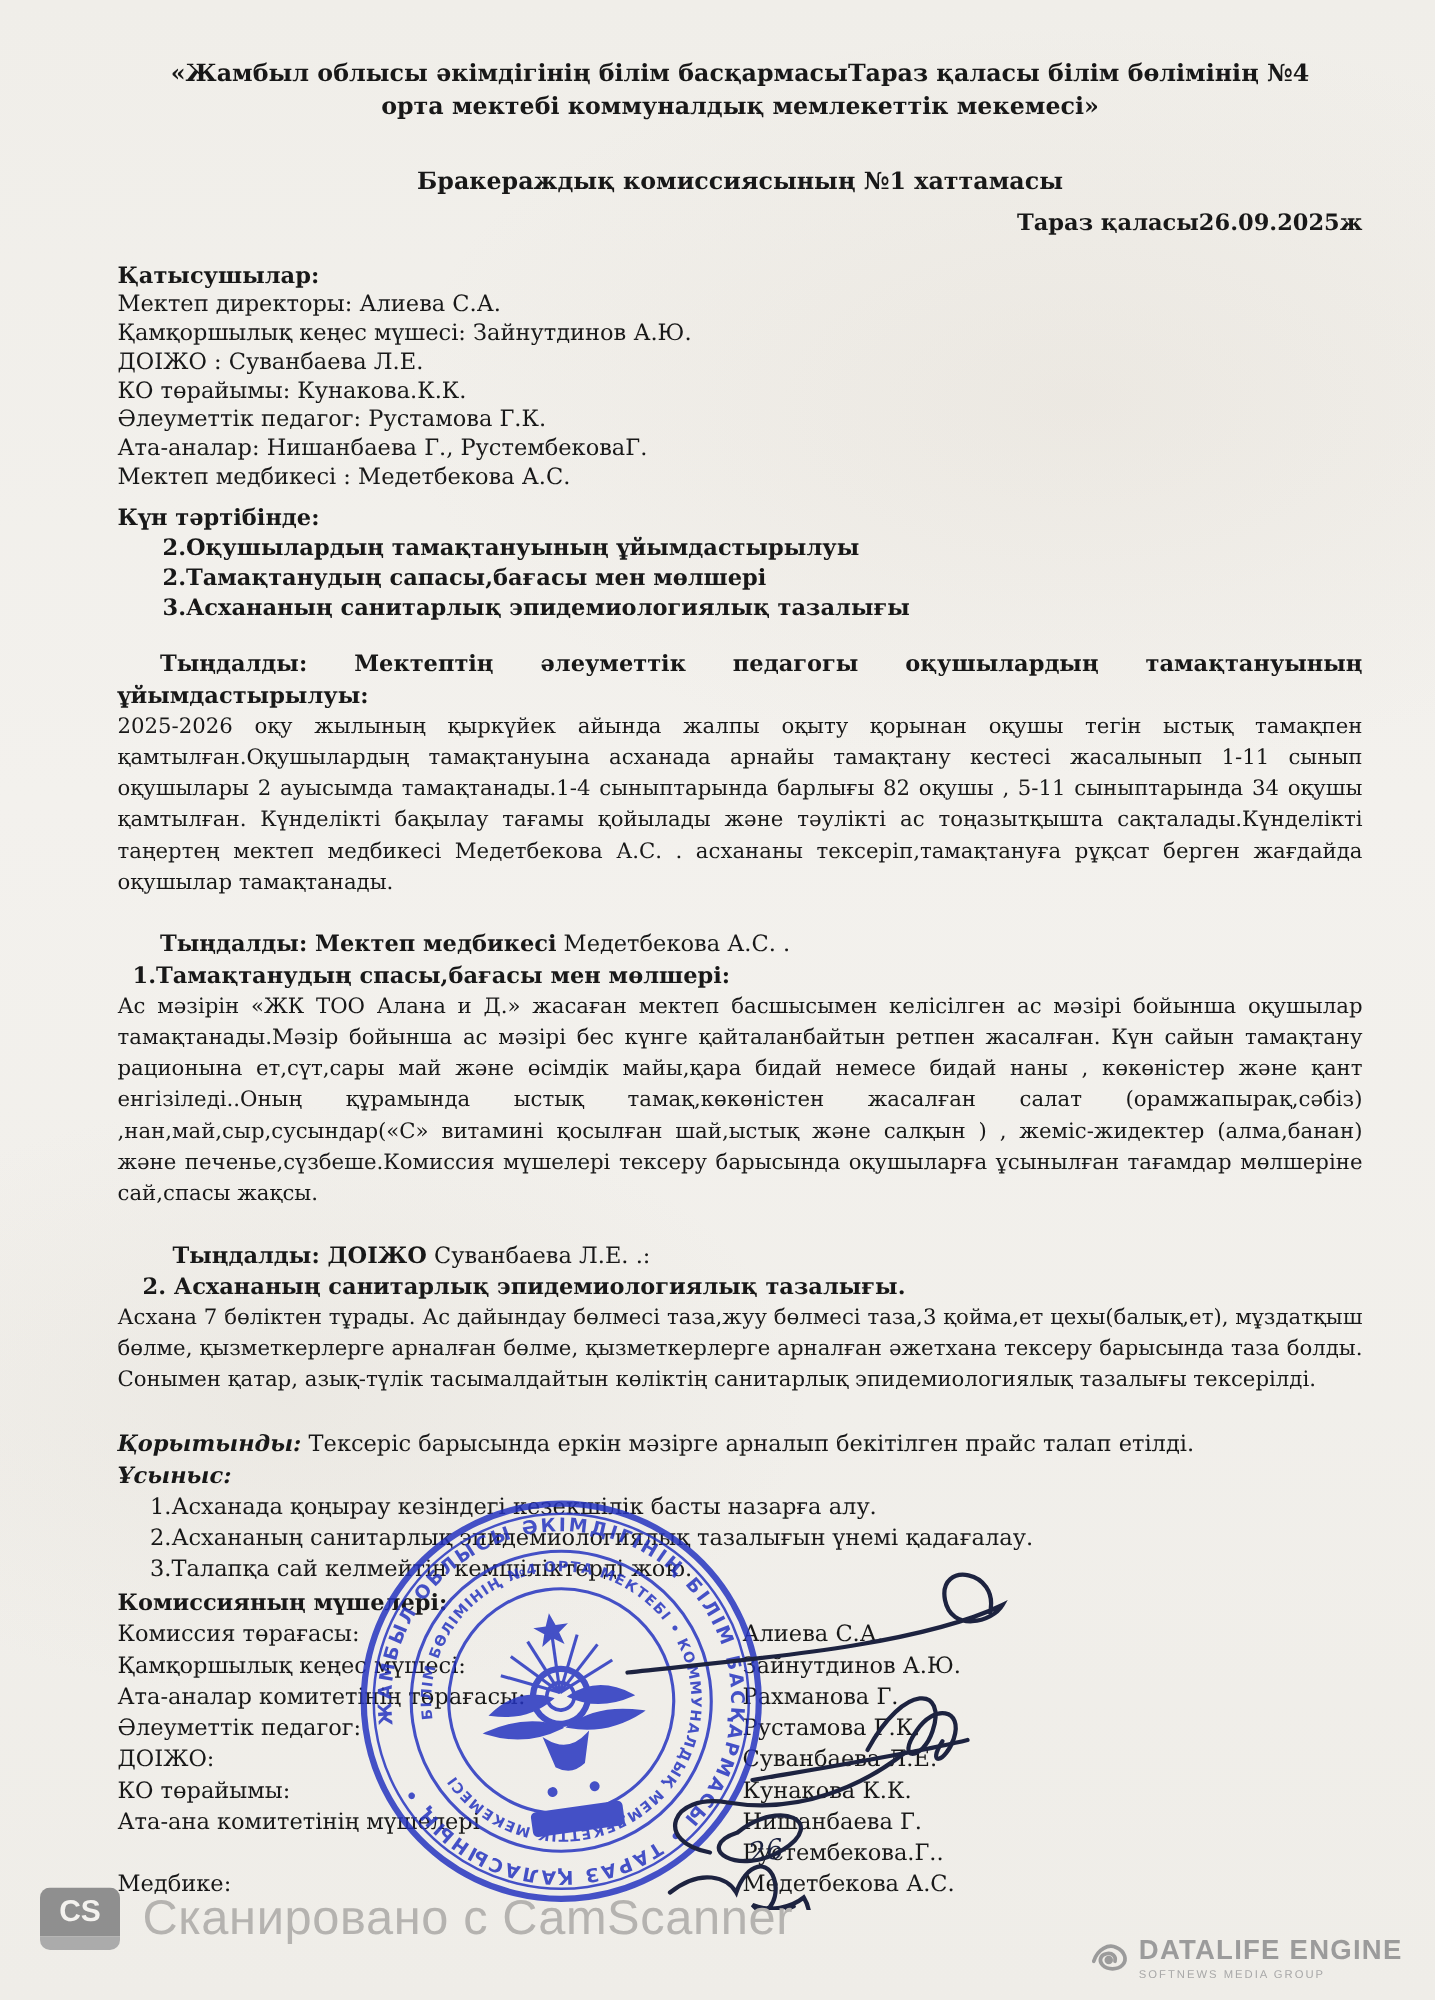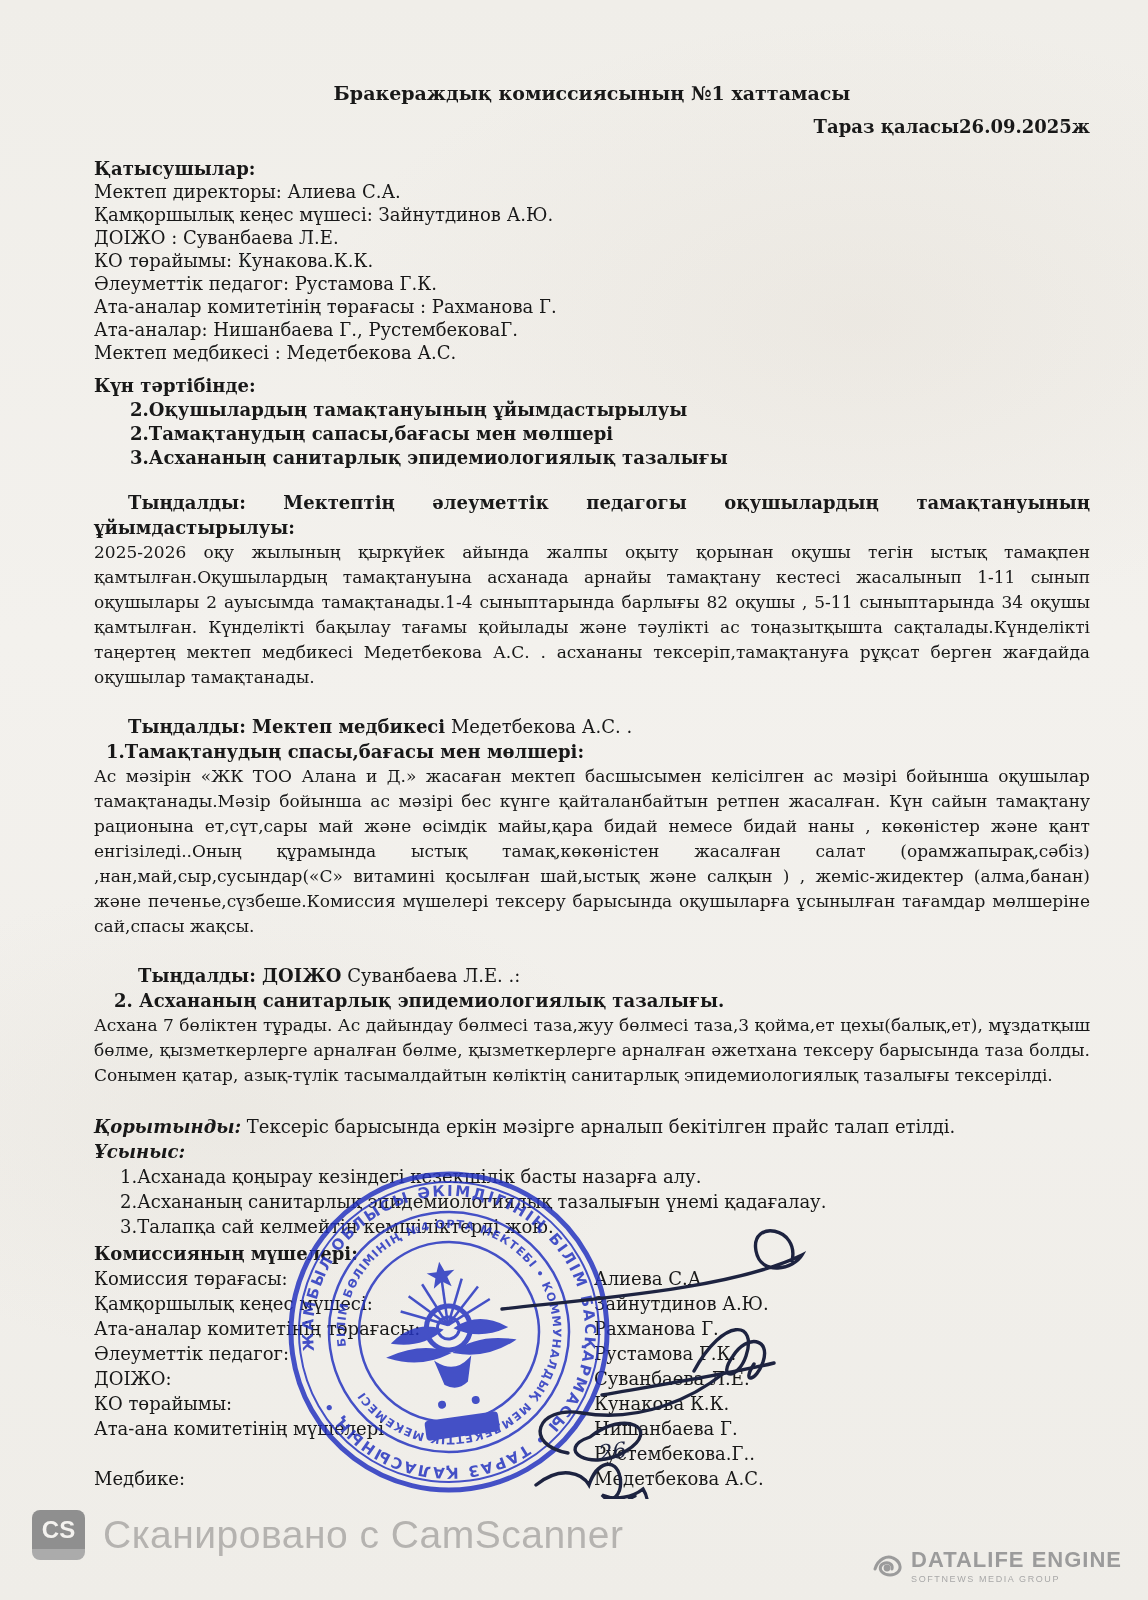--- a/index.html
+++ b/index.html
@@ -52,21 +52,21 @@
   
   .stamp{position:absolute;left:188px;top:-76px;width:334px;height:334px;
     z-index:2;opacity:.84;transform:rotate(-8deg);pointer-events:none;}
   
   .inks{position:absolute;left:300px;top:-42px;width:520px;height:300px;
     z-index:3;pointer-events:none;}
 
   
   .cs-wrap{position:absolute;left:32px;bottom:40px;display:flex;align-items:center;
     gap:18px;z-index:4;}
-  .cs-icon{width:53px;height:50px;border-radius:8px;overflow:hidden;
+  .cs-icon{width:64px;height:50px;border-radius:8px;overflow:hidden;
     display:flex;flex-direction:column;}
   .cs-icon .tp{flex:1;background:#8f8f8f;color:#f4f2ef;font-family:"Liberation Sans",sans-serif;
     font-weight:bold;font-size:24px;display:flex;align-items:center;justify-content:center;}
   .cs-icon .bt{height:11px;background:#ababab;}
   .cs-text{font-family:"Liberation Sans","DejaVu Sans",sans-serif;font-size:39px;
     color:#b5b3b0;letter-spacing:.5px;}
 
   
   .dle{position:absolute;right:26px;bottom:16px;display:flex;align-items:center;
     gap:8px;z-index:4;}
@@ -74,36 +74,36 @@
     font-size:22px;letter-spacing:1px;color:#9b9b9b;}
   .dle-txt .t2{font-family:"Liberation Sans","DejaVu Sans",sans-serif;font-size:9px;
     letter-spacing:1.6px;color:#a8a8a8;margin-top:1px;}
 </style>
 </head>
 <body>
 
 <div class="page">
   <div class="content">
 
+    <div class="org-header">«Жамбыл облысы әкімдігінің білім басқармасыТараз қаласы білім бөлімінің №4 орта мектебі коммуналдық мемлекеттік мекемесі»</div>
 
     <div class="doc-title">Бракераждық комиссиясының №1 хаттамасы</div>
 
     <div class="city-date">
       <span>Тараз қаласы</span>
       <span>26.09.2025ж</span>
     </div>
 
     <div class="participants">
       <div class="hd">Қатысушылар:</div>
       <div>Мектеп директоры: Алиева С.А.</div>
       <div>Қамқоршылық кеңес мүшесі: Зайнутдинов А.Ю.</div>
       <div>ДОІЖО : Суванбаева Л.Е.</div>
       <div>КО төрайымы:  Кунакова.К.К.</div>
       <div>Әлеуметтік педагог: Рустамова Г.К.</div>
-      <div>Ата-аналар комитетінің төрағасы : Рахманова Г.</div>
       <div>Ата-аналар: Нишанбаева Г., РустембековаГ.</div>
       <div>Мектеп медбикесі : Медетбекова А.С.</div>
     </div>
 
     <div class="agenda">
       <div class="hd">Күн тәртібінде:</div>
       <div class="it">2.Оқушылардың тамақтануының ұйымдастырылуы</div>
       <div class="it">2.Тамақтанудың сапасы,бағасы мен мөлшері</div>
       <div class="it">3.Асхананың санитарлық эпидемиологиялық тазалығы</div>
     </div>

